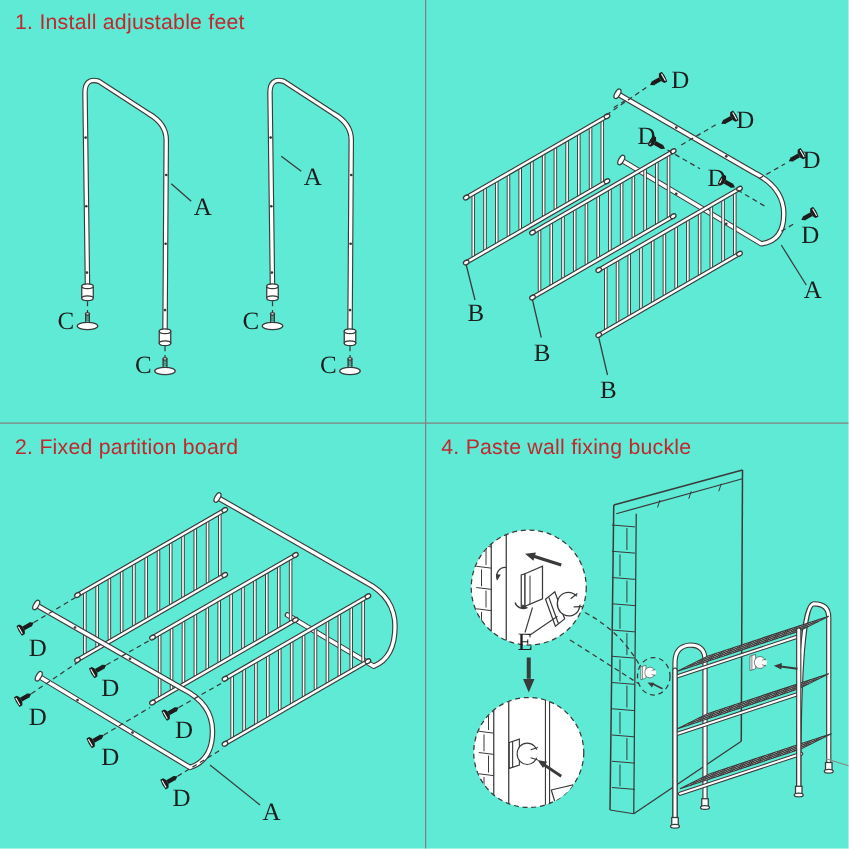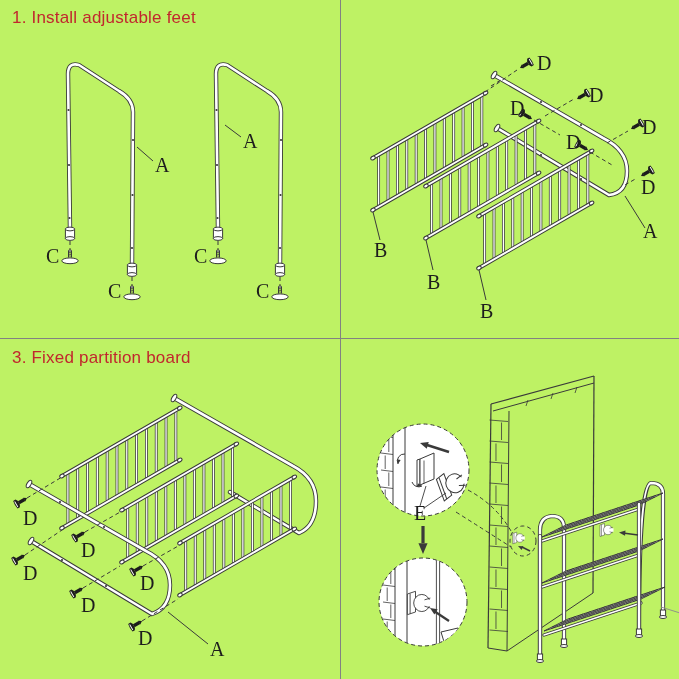--- a/index.html
+++ b/index.html
@@ -1,21 +1,21 @@
 <!DOCTYPE html>
 <html style="--accent: #c1272d; --divider: #828282; --line: #3a3a3a;"><head>
 <meta charset="utf-8">
 <style>
   :root{
     --accent:#c1272d;
     --divider:#828282;
     --line:#3a3a3a;
   }
   html,body{margin:0;padding:0;background:#fff;}
-  #stage{position:relative;width:679px;height:679px;background:#bef264;overflow:hidden;
+  #stage{position:relative;width:679px;height:679px;background:#5eead4;overflow:hidden;
          font-family:"Liberation Sans",sans-serif;}
   .divider-v{position:absolute;left:340px;top:0;width:1px;height:679px;background:var(--divider);}
   .divider-h{position:absolute;left:0;top:338px;width:679px;height:1px;background:var(--divider);}
   .panel{position:absolute;width:339px;height:338px;}
   #panel1{left:0;top:0;}
   #panel2{left:341px;top:0;}
   #panel3{left:0;top:340px;}
   #panel4{left:341px;top:340px;}
   .step-title{position:absolute;left:12px;top:8px;font-size:17px;color:var(--accent);
               letter-spacing:0.2px;white-space:nowrap;}
@@ -281,21 +281,21 @@
         <text class="lbl" x="300" y="194">D</text>
         <text class="lbl" x="33" y="257">B</text>
         <text class="lbl" x="86" y="289">B</text>
         <text class="lbl" x="139" y="318">B</text>
         <text class="lbl" x="302" y="238">A</text>
       </g>
     </svg>
   </div>
 
   <div class="panel" id="panel3">
-    <div class="step-title">3. Fixed partition board</div>
+    <div class="step-title">2. Fixed partition board</div>
     <svg class="art" width="339" height="338" viewBox="0 0 339 338">
       <g id="p3-art">
           <path d="M 174,58 L 293,126 Q 316,138 316,161 Q 316,186 299,193 L 230,152" class="t-out" stroke-width="4.4"></path>
           <path d="M 174,58 L 293,126 Q 316,138 316,161 Q 316,186 299,193 L 230,152" class="t-in" stroke-width="2.6"></path>
           <ellipse cx="174" cy="58" rx="2" ry="4.2" class="wln" transform="rotate(30 174 58)"></ellipse>
           <path d="M 67.8888,134.6 L 67.8888,182.6" class="t-out" stroke-width="2.8"></path>
           <path d="M 67.8888,134.6 L 67.8888,182.6" class="t-in" stroke-width="1.3"></path>
           <path d="M 77.70346666666667,128.93333333333334 L 77.70346666666667,176.93333333333334" class="t-out" stroke-width="2.8"></path>
           <path d="M 77.70346666666667,128.93333333333334 L 77.70346666666667,176.93333333333334" class="t-in" stroke-width="1.3"></path>
           <path d="M 87.51813333333334,123.26666666666667 L 87.51813333333334,171.26666666666665" class="t-out" stroke-width="2.8"></path>
@@ -448,20 +448,21 @@
         <text class="lbl" x="140" y="250">D</text>
         <text class="lbl" x="23" y="240">D</text>
         <text class="lbl" x="81" y="272">D</text>
         <text class="lbl" x="138" y="305">D</text>
         <text class="lbl" x="210" y="316">A</text>
       </g>
     </svg>
   </div>
 
   <div class="panel" id="panel4">
+    <div class="step-title">4. Paste wall fixing buckle</div>
     <svg class="art" width="339" height="338" viewBox="0 0 339 338">
       <defs>
         <clipPath id="clip-top-circle">
             <circle cx="82" cy="130" r="46"></circle>
           </clipPath>
         <clipPath id="clip-bottom-circle">
             <circle cx="82" cy="262" r="44"></circle>
           </clipPath>
       </defs>
       <g id="p4-art">

